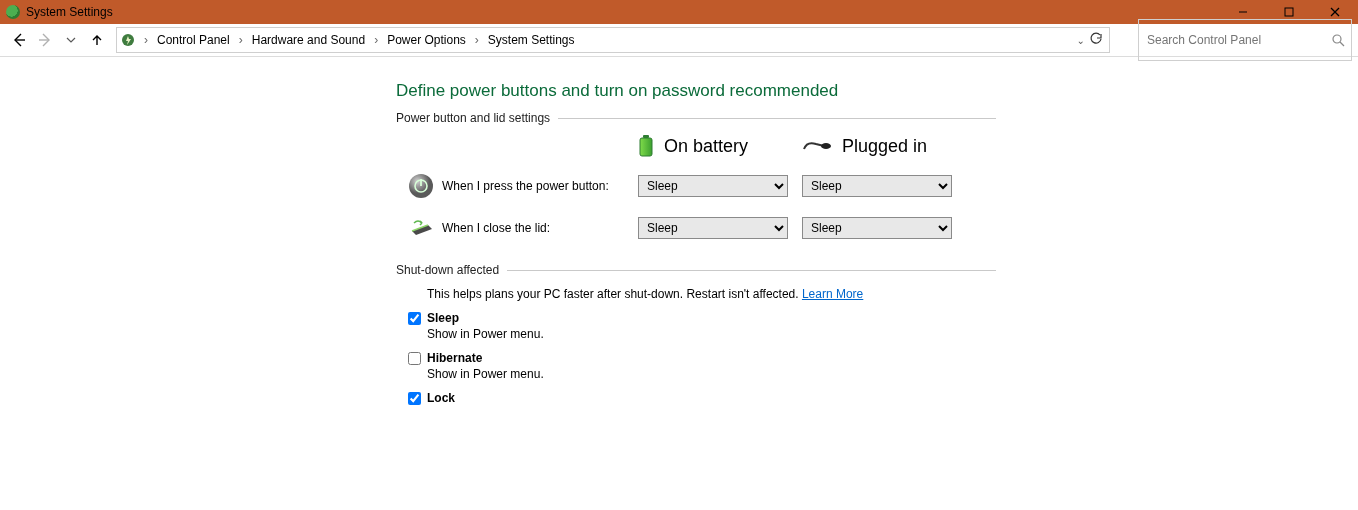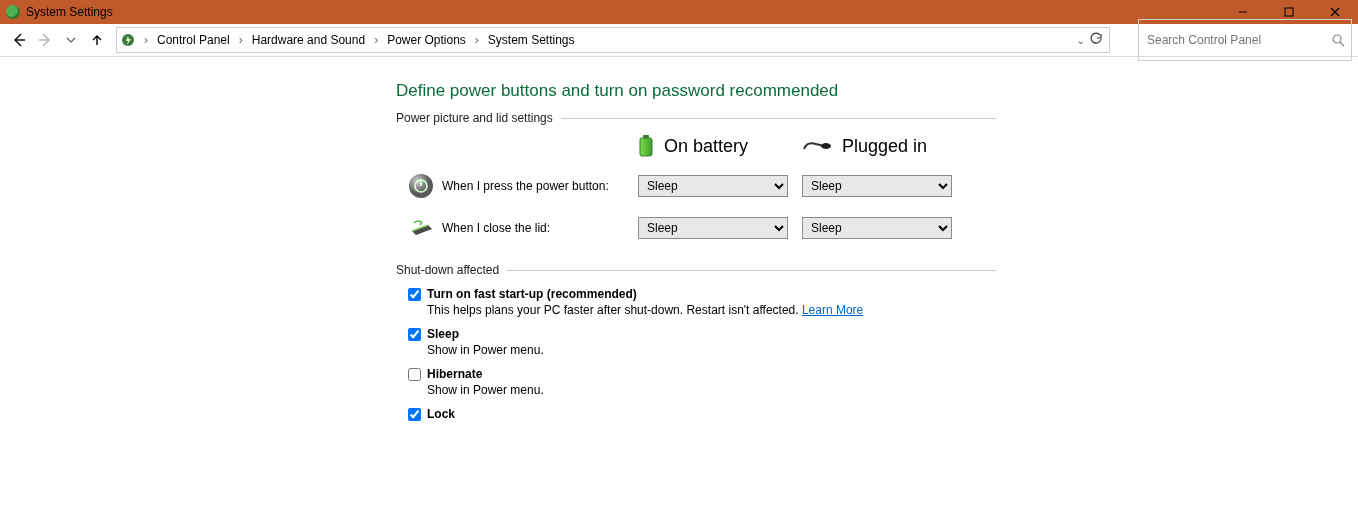--- a/index.html
+++ b/index.html
@@ -136,21 +136,21 @@
         <circle cx="6" cy="6" r="4" fill="none" stroke="#888" stroke-width="1.2"></circle>
         <line x1="9" y1="9" x2="13" y2="13" stroke="#888" stroke-width="1.2"></line>
       </svg>
   </div>
 </div>
 
 <div class="content">
   <h1>Define power buttons and turn on password recommended</h1>
 
   <div class="section-header">
-    <span>Power picture and lid settings</span>
+    <span>Power button and lid settings</span>
     <span class="hr"></span>
   </div>
 
   <div class="pl-grid">
 
     <div></div>
     <div class="pl-head-icons">
       <svg class="battery-icon" viewBox="0 0 16 22">
         <rect x="5" y="0" width="6" height="3" rx="1" fill="#2e7d32"></rect>
         <rect x="2" y="3" width="12" height="18" rx="2" fill="url(#bg)" stroke="#2e7d32" stroke-width="1"></rect>
@@ -201,24 +201,20 @@
     <div><select class="combo"><option>Sleep</option></select></div>
   </div>
 
   <div class="section-header" style="margin-top:22px;">
     <span>Shut-down affected</span>
     <span class="hr"></span>
   </div>
 
   <div class="sd-list">
     <div class="sd-item">
-      <div class="sd-top">
-        <input type="checkbox" checked="" style="">
-        <span class="sd-title">Turn on fast start-up (recommended)</span>
-      </div>
       <div class="sd-sub">
         <span>This helps plans your PC faster after shut-down. Restart isn't affected. </span><a href="#">Learn More</a>
       </div>
     </div>
 
     <div class="sd-item">
       <div class="sd-top">
         <input type="checkbox" checked="" style="">
         <span class="sd-title">Sleep</span>
       </div>

